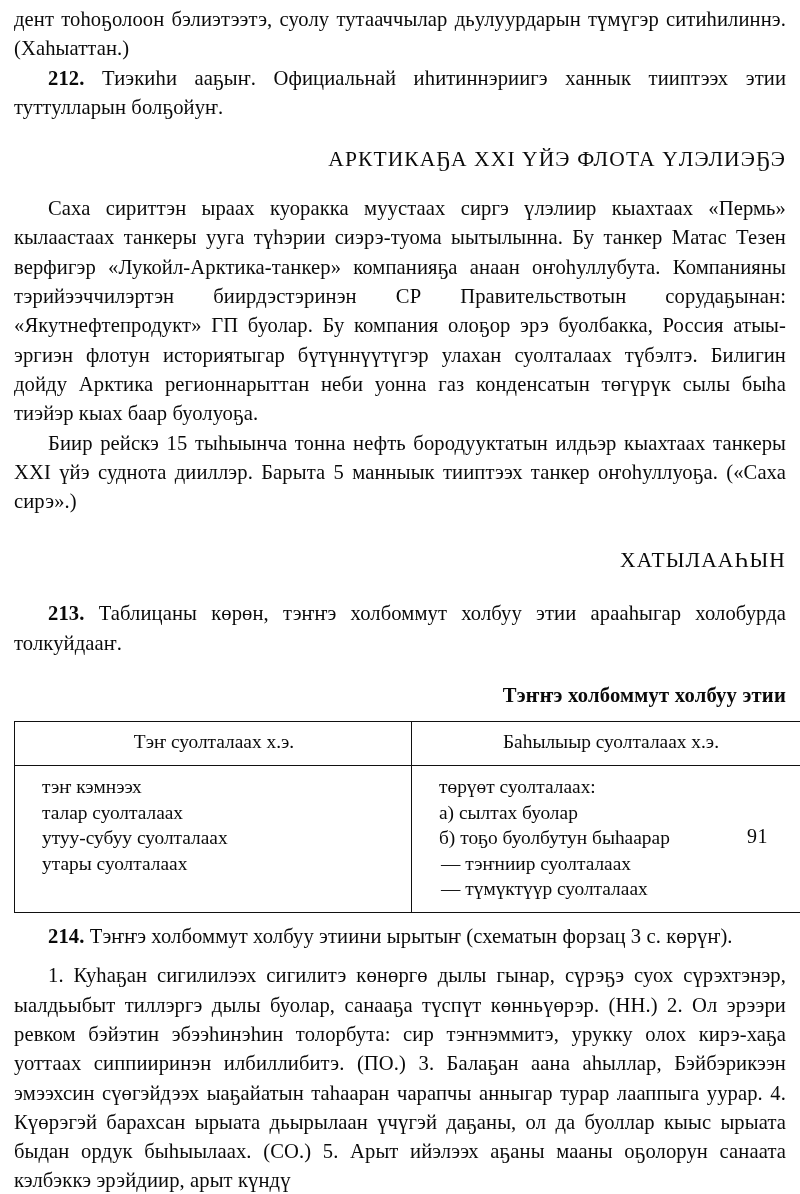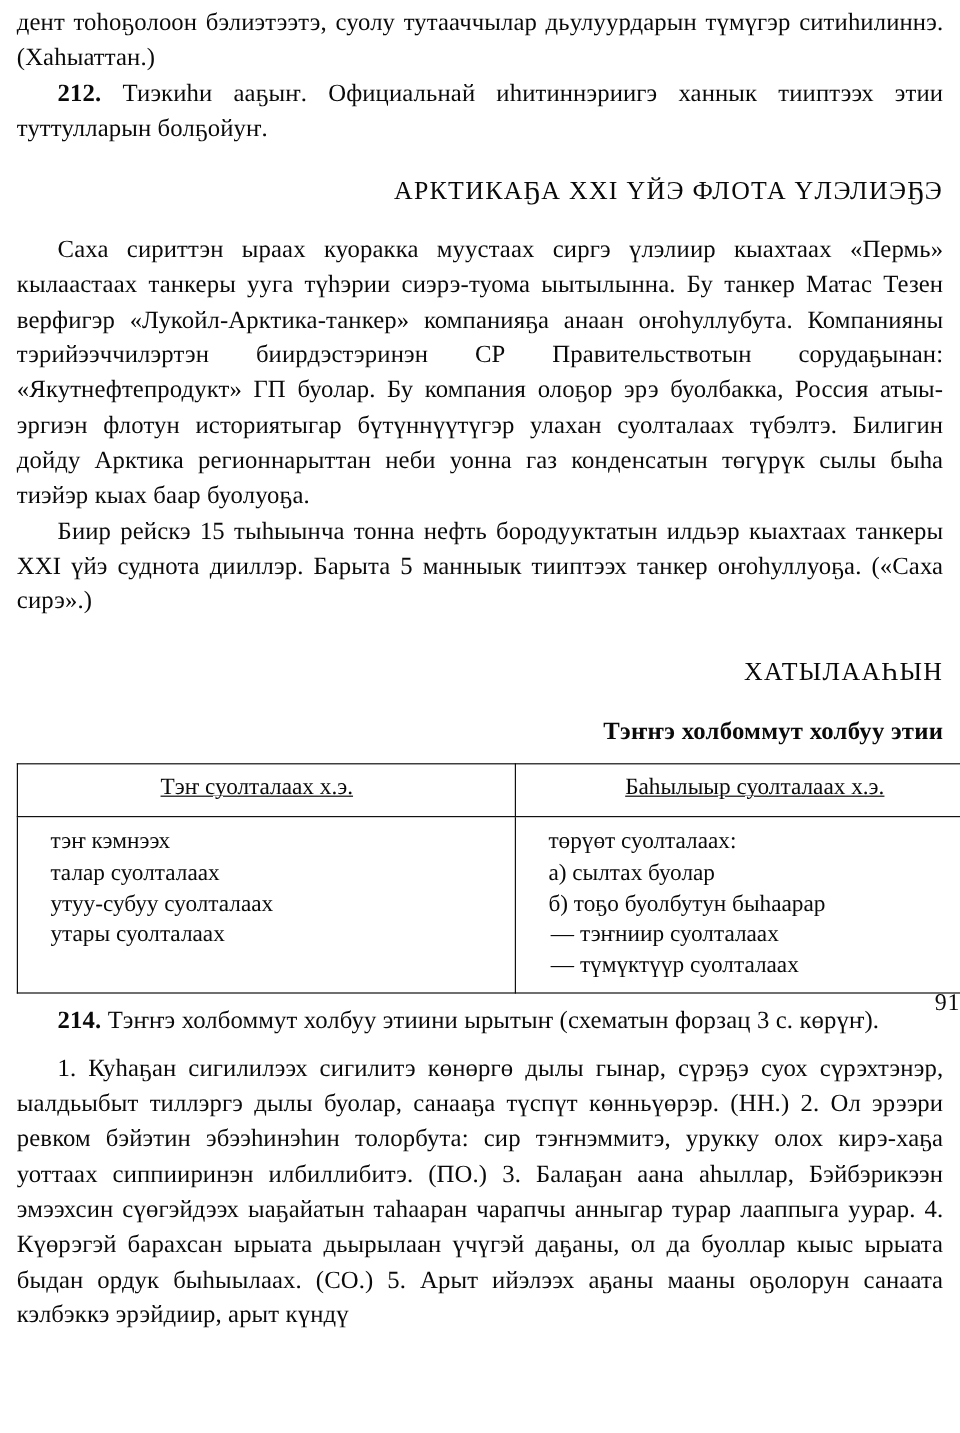--- a/index.html
+++ b/index.html
@@ -73,40 +73,39 @@
   }
   table.grammar-table td {
     border: 1.6px solid #111111;
     vertical-align: top;
     font-size: 19.4px;
     line-height: 25.6px;
     padding: 0;
   }
   table.grammar-table td.head {
     text-align: center;
-    padding: 7px 22px 8px 6px;
+    padding: 7px 4px 8px 6px;
     height: 28px;
-    text-decoration: underline;
   }
   table.grammar-table td.body {
     padding: 8px 6px 10px 27px;
   }
   .col-left  { width: 386px; }
   .col-right { width: 386px; }
   .cell-line { display: block; white-space: nowrap; }
   .cell-line.pad-sp { padding-left: 2px; }
 
   
   .after-table { margin-top: 9px; }
   .gap-sm { height: 10px; }
 
   
   .page-number {
     position: absolute;
-    right: 0;
+    right: 32px;
     bottom: 8px;
     font-size: 20px;
     letter-spacing: 0.5px;
   }
 </style>
 </head>
 <body>
 
 <div class="page">
 
@@ -116,20 +115,21 @@
 
   <p class="para indent"><span class="exnum">212.</span><span> Тиэкиһи ааҕыҥ. Официальнай иһитиннэриигэ ханнык тииптээх этии туттулларын болҕойуҥ.</span></p>
 
   <h2 class="section-title h-arctic">АРКТИКАҔА XXI ҮЙЭ ФЛОТА ҮЛЭЛИЭҔЭ</h2>
 
   <p class="para indent">Саха сириттэн ыраах куоракка муустаах сиргэ үлэлиир кыахтаах «Пермь» кылаастаах танкеры ууга түһэрии сиэрэ-туома ыытылынна. Бу танкер Матас Тезен верфигэр «Лукойл-Арктика-танкер» компанияҕа анаан оҥоһуллубута. Компанияны тэрийээччилэртэн биирдэстэринэн СР Правительствотын сорудаҕынан: «Якутнефтепродукт» ГП буолар. Бу компания олоҕор эрэ буолбакка, Россия атыы-эргиэн флотун историятыгар бүтүннүүтүгэр улахан суолталаах түбэлтэ. Билигин дойду Арктика регионнарыттан неби уонна газ конденсатын төгүрүк сылы быһа тиэйэр кыах баар буолуоҕа.</p>
   <p class="para indent">Биир рейскэ 15 тыһыынча тонна нефть бородууктатын илдьэр кыахтаах танкеры XXI үйэ суднота дииллэр. Барыта 5 манныык тииптээх танкер оҥоһуллуоҕа. («Саха сирэ».)</p>
 
   <h2 class="section-title h-repeat">ХАТЫЛААҺЫН</h2>
 
+  <p class="para indent"><span class="exnum">213.</span><span> Таблицаны көрөн, тэҥҥэ холбоммут холбуу этии арааһыгар холобурда толкуйдааҥ.</span></p>
 
   <div class="table-caption">Тэҥҥэ холбоммут холбуу этии</div>
 
   <table class="grammar-table">
     <tbody>
       <tr>
         <td class="head col-left">Тэҥ суолталаах х.э.</td>
         <td class="head col-right">Баһылыыр суолталаах х.э.</td>
       </tr>
       <tr>

